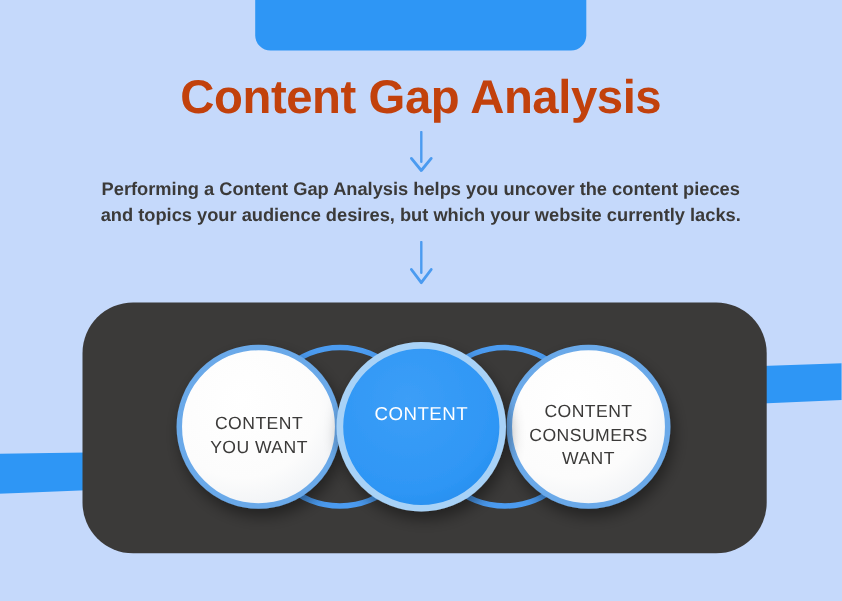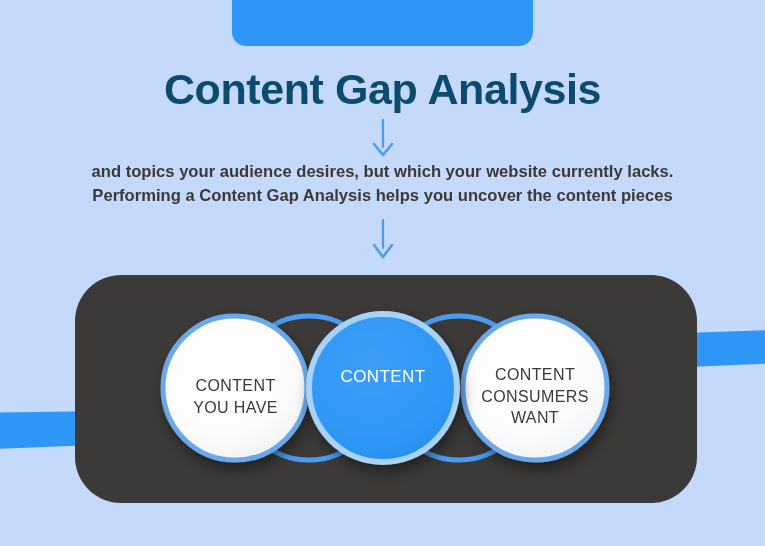--- a/index.html
+++ b/index.html
@@ -37,21 +37,21 @@
   .title {
     position: absolute;
     left: 0;
     top: 64px;
     width: 765px;
     text-align: center;
     font-size: 43px;
     line-height: 50px;
     font-weight: 700;
     letter-spacing: -0.4px;
-    color: #0c4a6e;
+    color: #c2410c;
     white-space: nowrap;
   }
 
   
   .arrow {
     position: absolute;
     left: 367px;
     width: 32px;
   }
   .arrow-1 { top: 119px; height: 38px; }
@@ -142,22 +142,22 @@
   <div class="title">Content Gap Analysis</div>
 
   <div class="arrow arrow-1">
     <svg width="32" height="38" viewBox="0 0 32 38" xmlns="http://www.w3.org/2000/svg">
       <line x1="16" y1="1" x2="16" y2="28" stroke="#4b9bf0" stroke-width="2.2" stroke-linecap="round"></line>
       <polyline points="7,25 16,36 25,25" fill="none" stroke="#4b9bf0" stroke-width="2.6" stroke-linecap="round" stroke-linejoin="round"></polyline>
     </svg>
   </div>
 
   <div class="subtitle">
+    <span class="line">Performing a Content Gap Analysis helps you uncover the content pieces</span>
     <span class="line">and topics your audience desires, but which your website currently lacks.</span>
-    <span class="line">Performing a Content Gap Analysis helps you uncover the content pieces</span>
   </div>
 
   <div class="arrow arrow-2">
     <svg width="32" height="40" viewBox="0 0 32 40" xmlns="http://www.w3.org/2000/svg">
       <line x1="16" y1="1" x2="16" y2="29" stroke="#4b9bf0" stroke-width="2.2" stroke-linecap="round"></line>
       <polyline points="7,26 16,38 25,26" fill="none" stroke="#4b9bf0" stroke-width="2.6" stroke-linecap="round" stroke-linejoin="round"></polyline>
     </svg>
   </div>
 
   <div class="panel-wrap">
@@ -195,21 +195,21 @@
         <circle cx="535" cy="126" r="72" fill="url(#whiteGrad)" stroke="#6aa9e9" stroke-width="5"></circle>
       </g>
 
       <g filter="url(#circShadow)">
         <circle cx="383" cy="126" r="74" fill="url(#blueGrad)" stroke="#a8d2f7" stroke-width="6"></circle>
       </g>
     </svg>
 
     <div class="c-label c-left">
       <span class="line">CONTENT</span>
-      <span class="line">YOU HAVE</span>
+      <span class="line">YOU WANT</span>
     </div>
 
     <div class="c-label c-mid">
       <span class="line">CONTENT</span>
     </div>
 
     <div class="c-label c-right">
       <span class="line">CONTENT</span>
       <span class="line">CONSUMERS</span>
       <span class="line">WANT</span>

